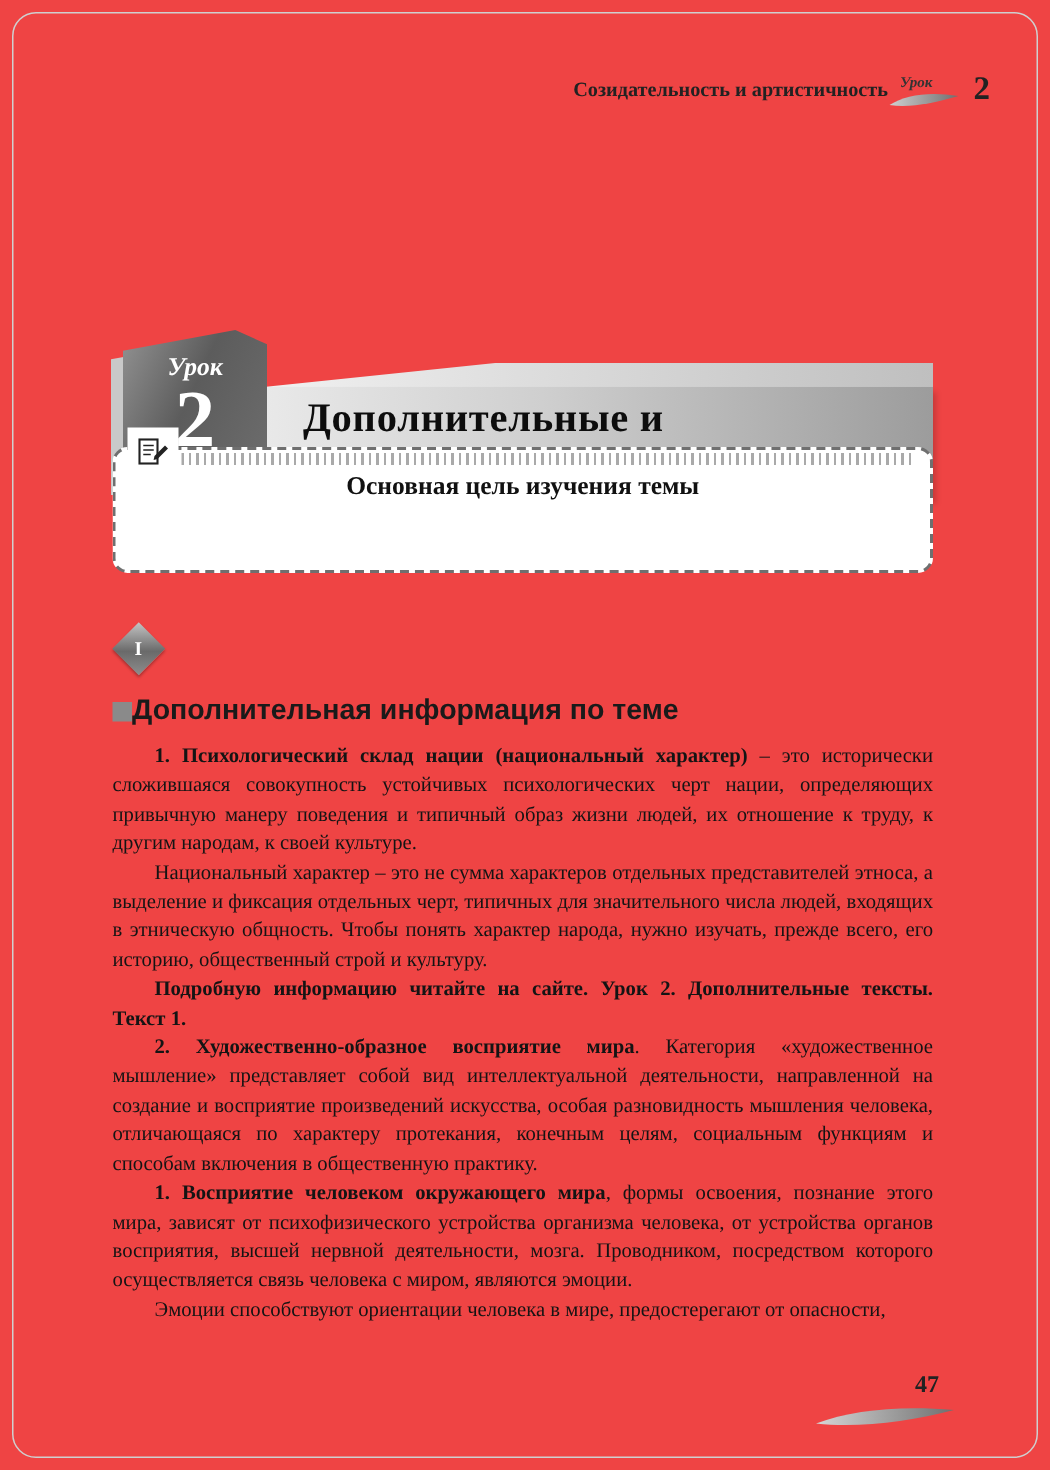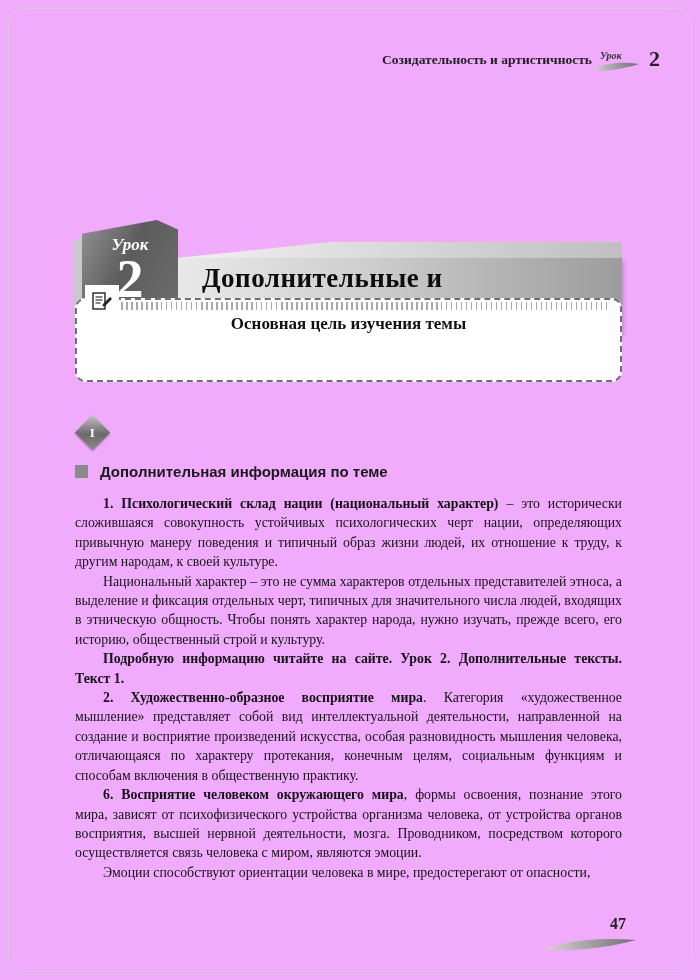--- a/index.html
+++ b/index.html
@@ -1,18 +1,18 @@
 <!DOCTYPE html>
 <html lang="ru"><head>
 <meta charset="utf-8">
 <style>
   * { margin:0; padding:0; box-sizing:border-box; }
   html,body { background:#ffffff; }
   .page {
-    position:relative; width:700px; height:980px; background:#f0abfc;
+    position:relative; width:700px; height:980px; background:#ef4444;
     font-family:"Liberation Serif", serif; color:#111; overflow:hidden;
   }
   .page-frame {
     position:absolute; inset:8px; border:1.5px solid #cfcfcf;
     border-radius:16px; pointer-events:none;
   }
 
   
   .running-header { position:absolute; top:48px; left:0; right:0; height:28px; }
   .running-title {
@@ -86,22 +86,22 @@
     width:25px; height:25px; transform:rotate(45deg);
     background:linear-gradient(135deg,#c4c4c4 0%, #6a6a6a 55%, #8d8d8d 100%);
     display:flex; align-items:center; justify-content:center; flex:0 0 auto;
     box-shadow:1px 1px 2px rgba(0,0,0,0.3);
   }
   .diamond i {
     transform:rotate(-45deg); font-style:normal; color:#fff;
     font-weight:bold; font-size:13px; font-family:"Liberation Serif", serif;
   }
   .sub-heading {
-    position:absolute; left:75px; top:463px; display:flex; align-items:center; gap:12px;
-    font-family:"Liberation Sans", sans-serif; font-weight:bold; font-size:15px; color:#1a1a1a;
+    position:absolute; left:75px; top:463px; display:flex; align-items:center; gap:0;
+    font-family:"Liberation Sans", sans-serif; font-weight:bold; font-size:19px; color:#1a1a1a;
   }
   .square { width:13px; height:13px; background:#8a8a8a; flex:0 0 auto; }
 
   
   .body-text { position:absolute; left:75px; top:494px; width:547px;font-family:Liberation Serif, serif; }
   .body-text p {
     font-size:13.8px; line-height:19.4px; text-align:justify; text-indent:28px; color:#141414;
   }
   .body-text b { font-weight:bold; }
 
@@ -173,21 +173,21 @@
   <div class="sub-heading">
     <span class="square"></span>
     <span>Дополнительная информация по теме</span>
   </div>
 
   <main class="body-text">
     <p><b>1. Психологический склад нации (национальный характер)</b><span> – это исторически сложившаяся совокупность устойчивых психологических черт нации, определяющих привычную манеру поведения и типичный образ жизни людей, их отношение к труду, к другим народам, к своей культуре.</span></p>
     <p><b></b><span>Национальный характер – это не сумма характеров отдельных представителей этноса, а выделение и фиксация отдельных черт, типичных для значительного числа людей, входящих в этническую общность. Чтобы понять характер народа, нужно изучать, прежде всего, его историю, общественный строй и культуру.</span></p>
     <p><b>Подробную информацию читайте на сайте. Урок 2. Дополнительные тексты. Текст 1.</b><span></span></p>
     <p><b>2. Художественно-образное восприятие мира</b><span>. Категория «художественное мышление» представляет собой вид интеллектуальной деятельности, направленной на создание и восприятие произведений искусства, особая разновидность мышления человека, отличающаяся по характеру протекания, конечным целям, социальным функциям и способам включения в общественную практику.</span></p>
-    <p><b>6. Восприятие человеком окружающего мира</b><span>, формы освоения, познание этого мира, зависят от психофизического устройства организма человека, от устройства органов восприятия, высшей нервной деятельности, мозга. Проводником, посредством которого осуществляется связь человека с миром, являются эмоции.</span></p>
+    <p><b>1. Восприятие человеком окружающего мира</b><span>, формы освоения, познание этого мира, зависят от психофизического устройства организма человека, от устройства органов восприятия, высшей нервной деятельности, мозга. Проводником, посредством которого осуществляется связь человека с миром, являются эмоции.</span></p>
     <p><b></b><span>Эмоции способствуют ориентации человека в мире, предостерегают от опасности,</span></p>
   </main>
 
   <span class="page-number">47</span>
   <svg class="footer-swoosh" viewBox="0 0 96 17" aria-hidden="true">
     <defs>
       <linearGradient id="swg2" x1="0" y1="0" x2="1" y2="0">
         <stop offset="0" stop-color="#d6d6d6"></stop>
           <stop offset="1" stop-color="#6f6f6f"></stop>
       </linearGradient>

